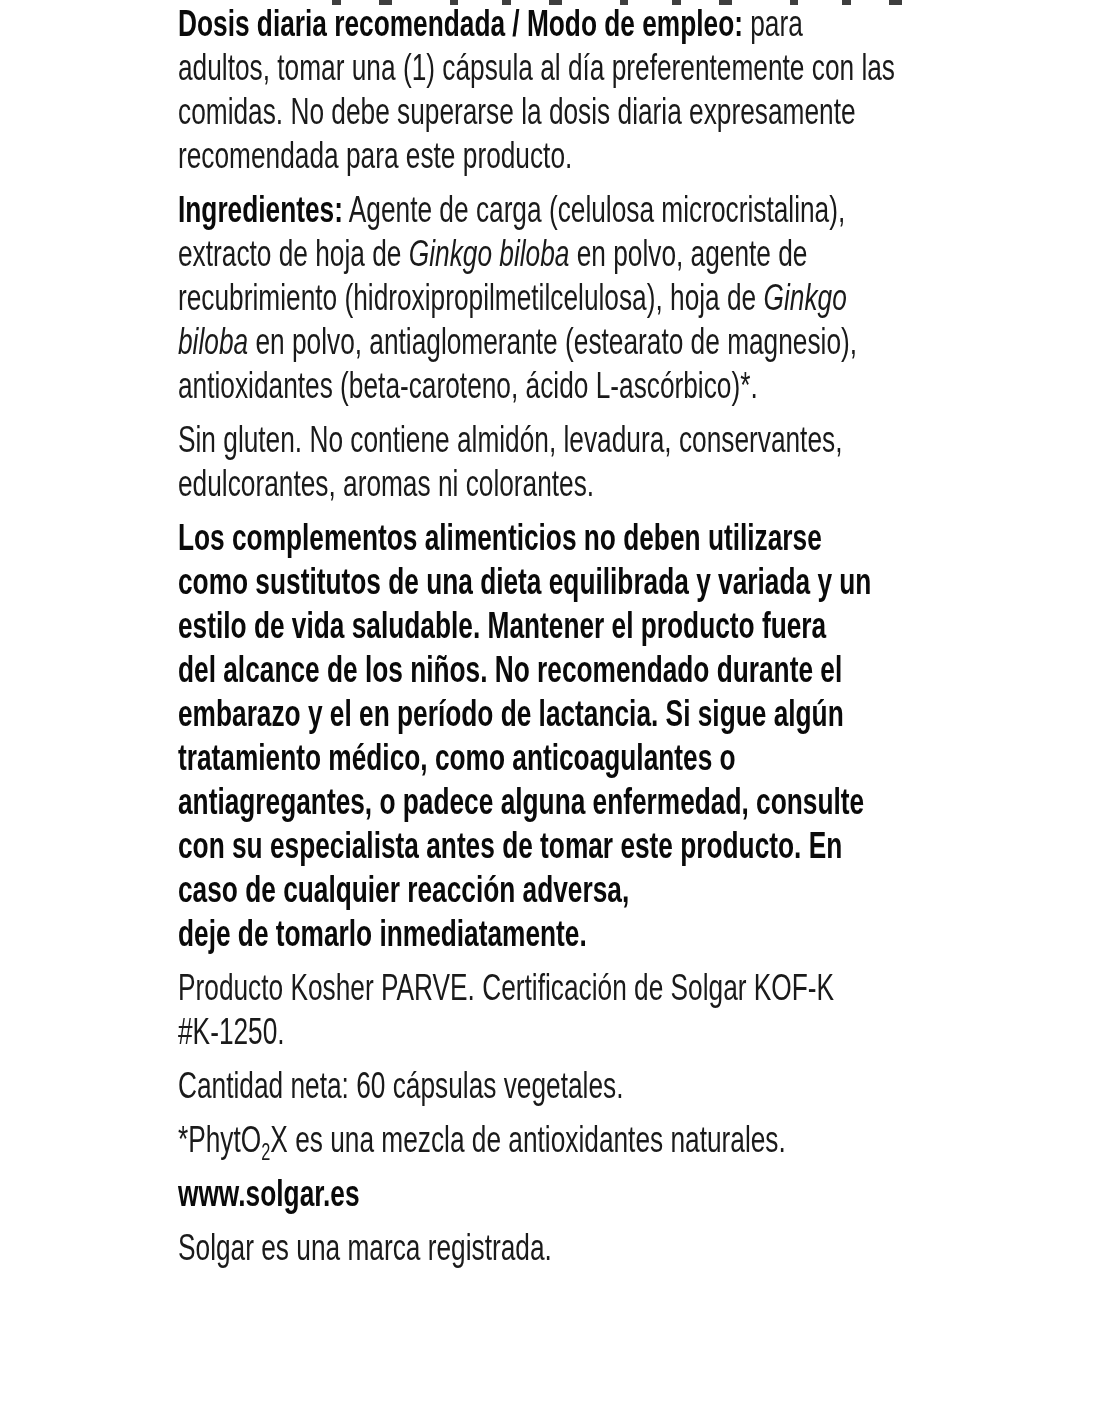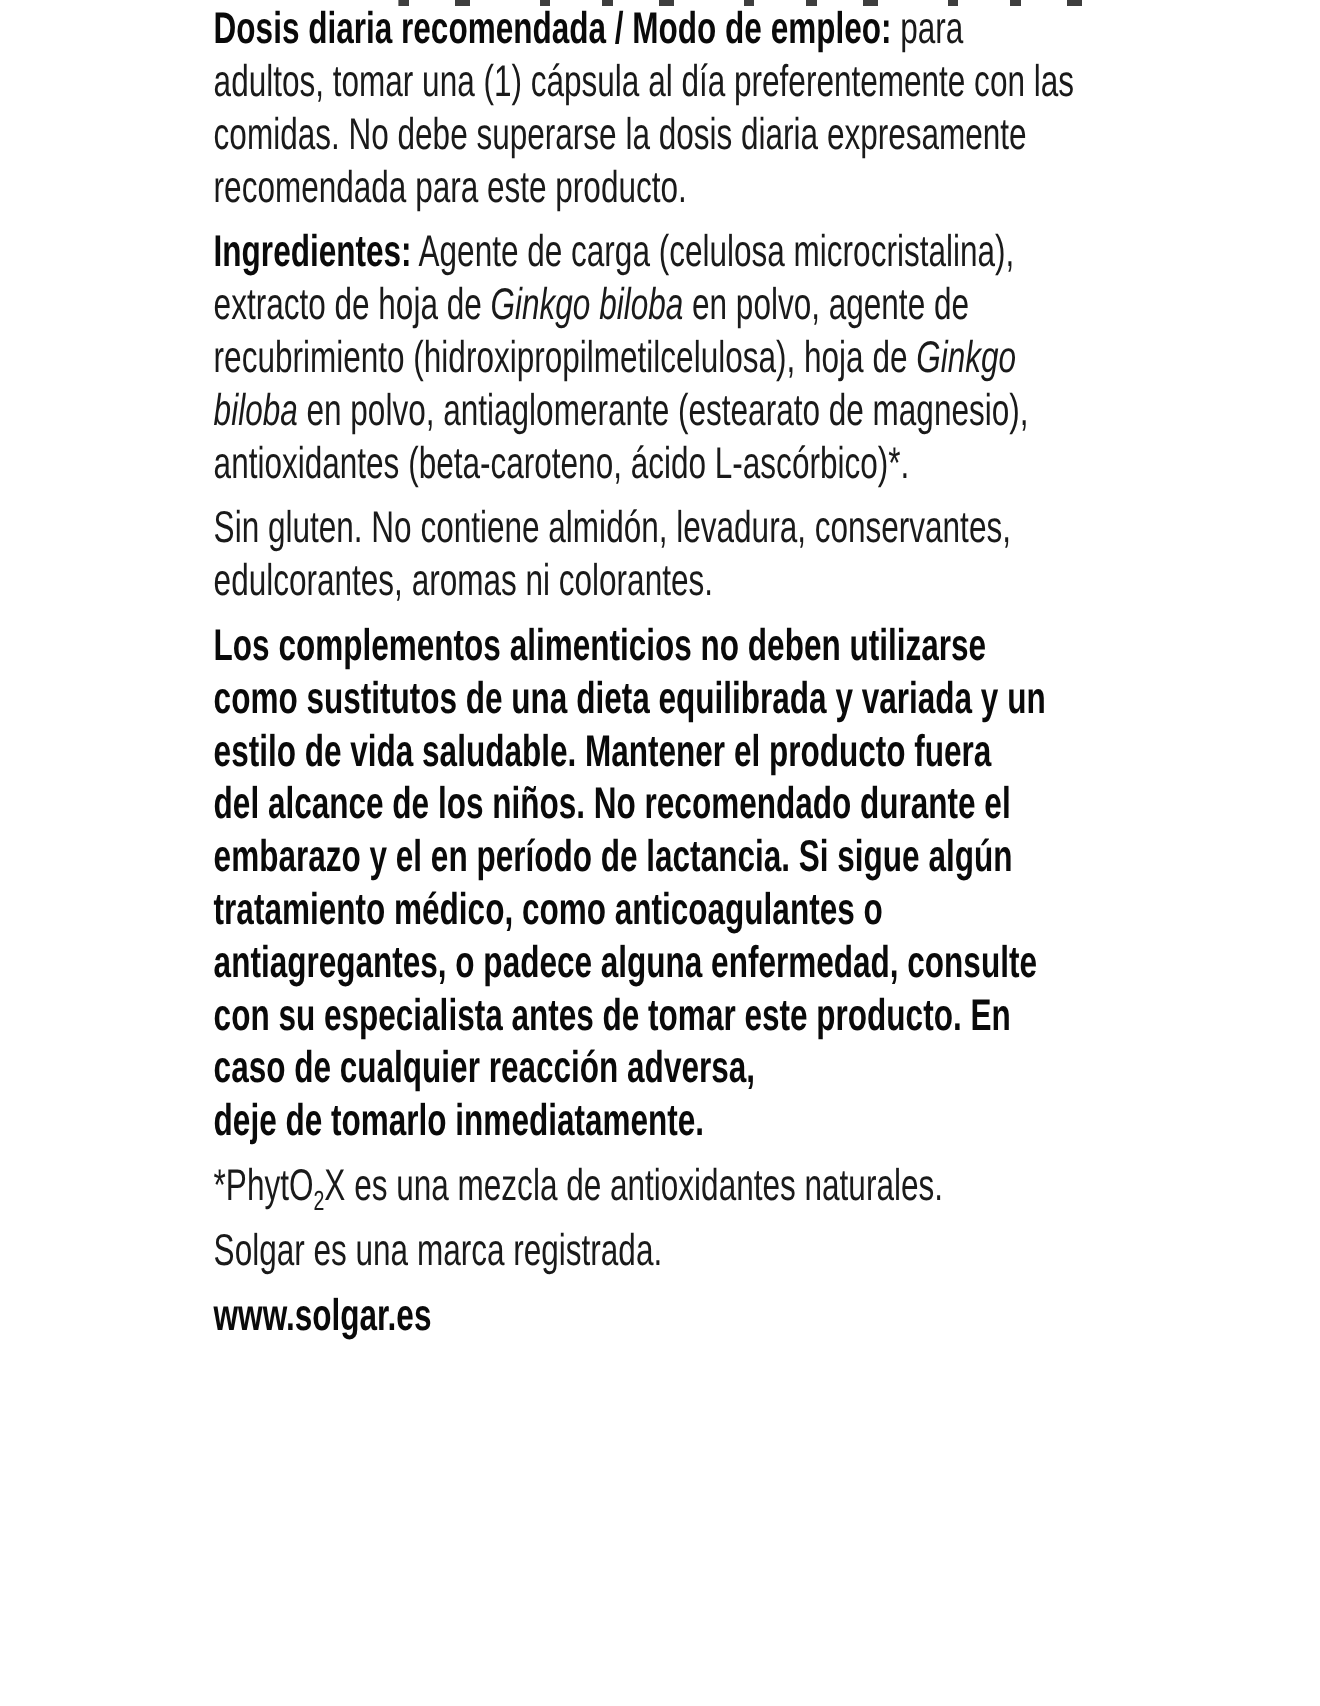--- a/index.html
+++ b/index.html
@@ -87,21 +87,28 @@
       <div class="line"><span class="seg-bold">estilo de vida saludable. Mantener el producto fuera</span></div>
       <div class="line"><span class="seg-bold">del alcance de los niños. No recomendado durante el</span></div>
       <div class="line"><span class="seg-bold">embarazo y el en período de lactancia. Si sigue algún</span></div>
       <div class="line"><span class="seg-bold">tratamiento médico, como anticoagulantes o</span></div>
       <div class="line"><span class="seg-bold">antiagregantes, o padece alguna enfermedad, consulte</span></div>
       <div class="line"><span class="seg-bold">con su especialista antes de tomar este producto. En</span></div>
       <div class="line"><span class="seg-bold">caso de cualquier reacción adversa,</span></div>
       <div class="line"><span class="seg-bold">deje de tomarlo inmediatamente.</span></div>
     </div>
     <div class="para">
+      <div class="line"><span class="seg-regular">Producto Kosher PARVE. Certificación de Solgar KOF-K</span></div>
+      <div class="line"><span class="seg-regular">#K-1250.</span></div>
+    </div>
+    <div class="para">
+      <div class="line"><span class="seg-regular">Cantidad neta: 60 cápsulas vegetales.</span></div>
+    </div>
+    <div class="para">
       <div class="line"><span class="seg-regular">*PhytO</span><span class="seg-sub">2</span><span class="seg-regular">X es una mezcla de antioxidantes naturales.</span></div>
+    </div>
+    <div class="para">
+      <div class="line"><span class="seg-bold">www.solgar.es</span></div>
     </div>
     <div class="para">
       <div class="line"><span class="seg-regular">Solgar es una marca registrada.</span></div>
     </div>
-    <div class="para">
-      <div class="line"><span class="seg-bold">www.solgar.es</span></div>
-    </div>
   </div>
 
 </body></html>

